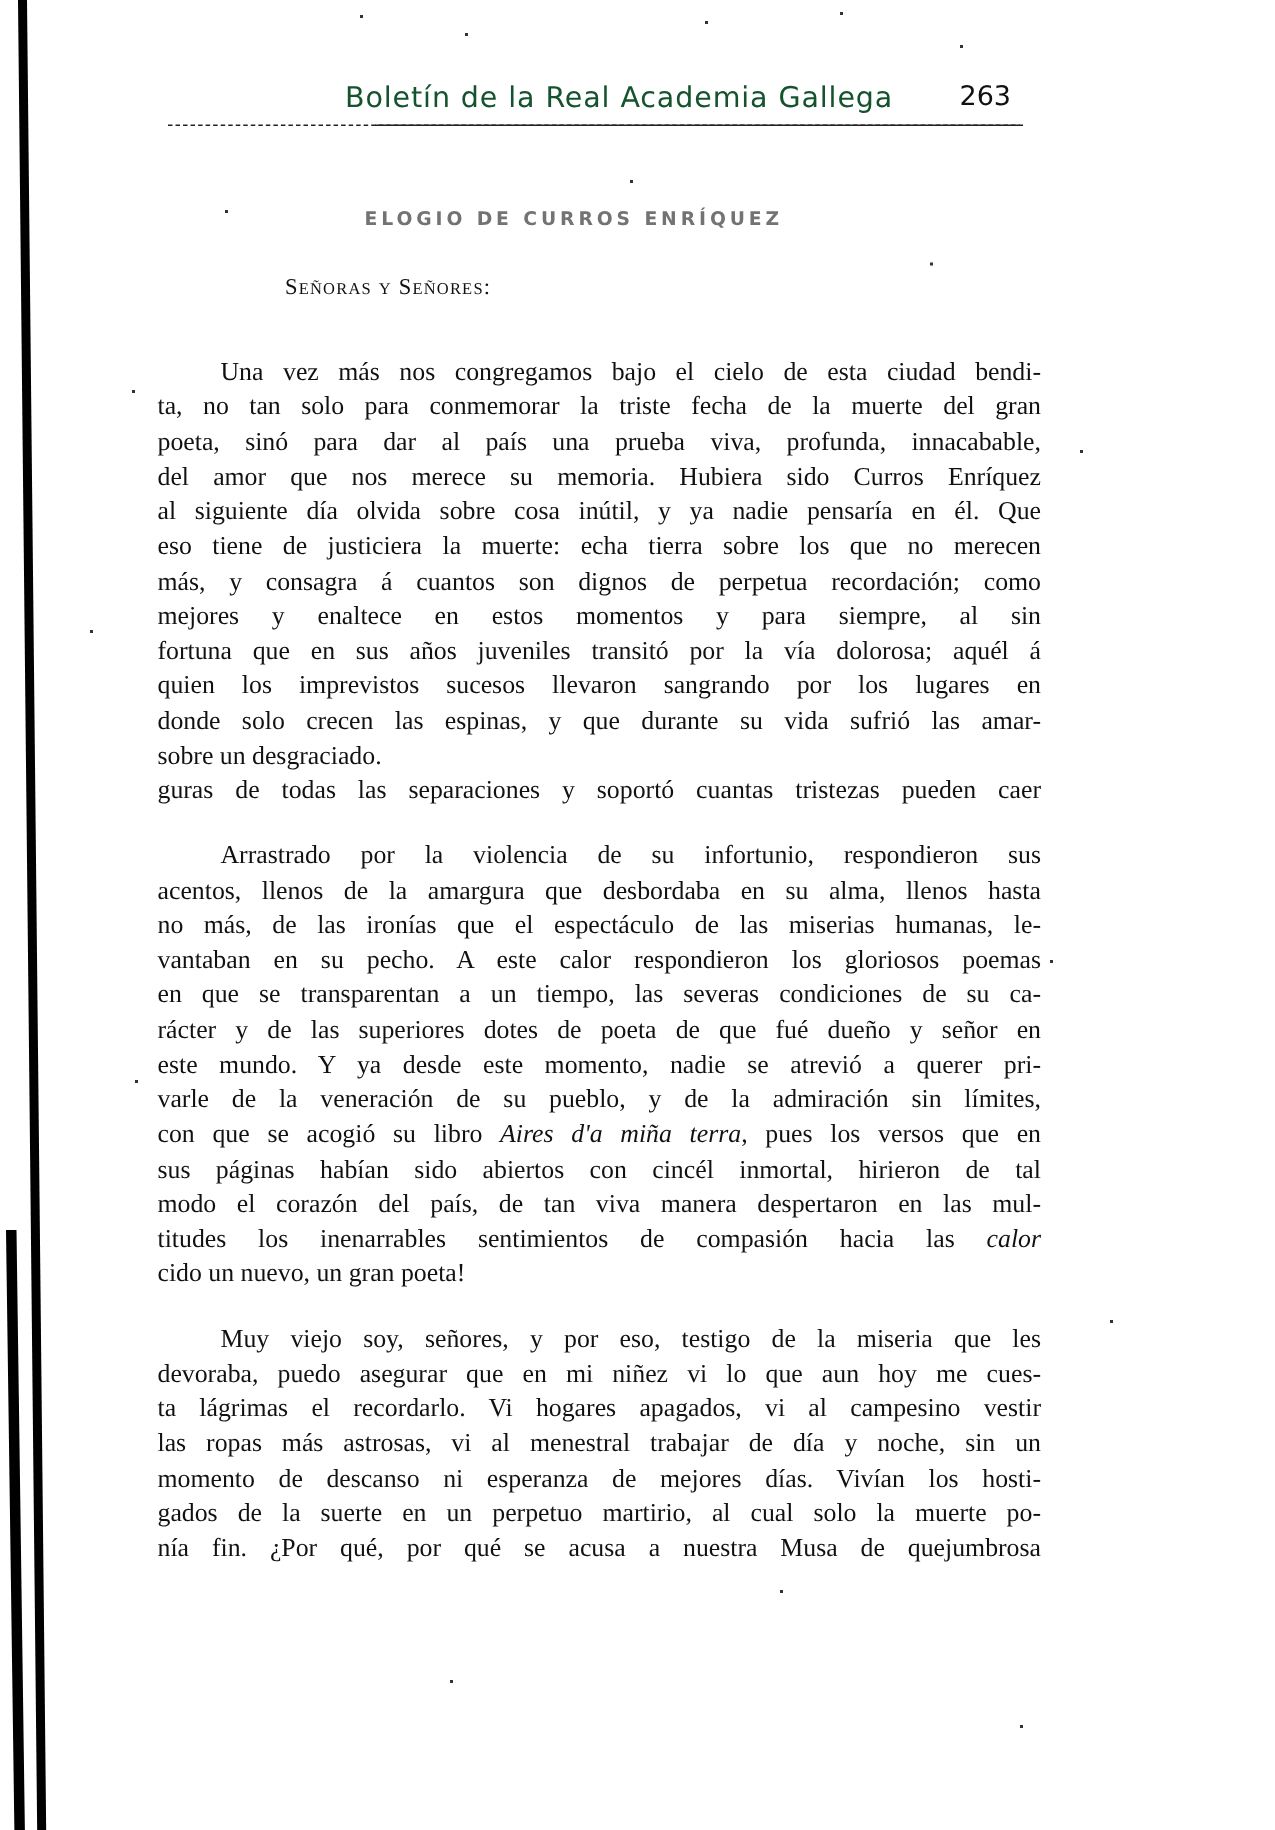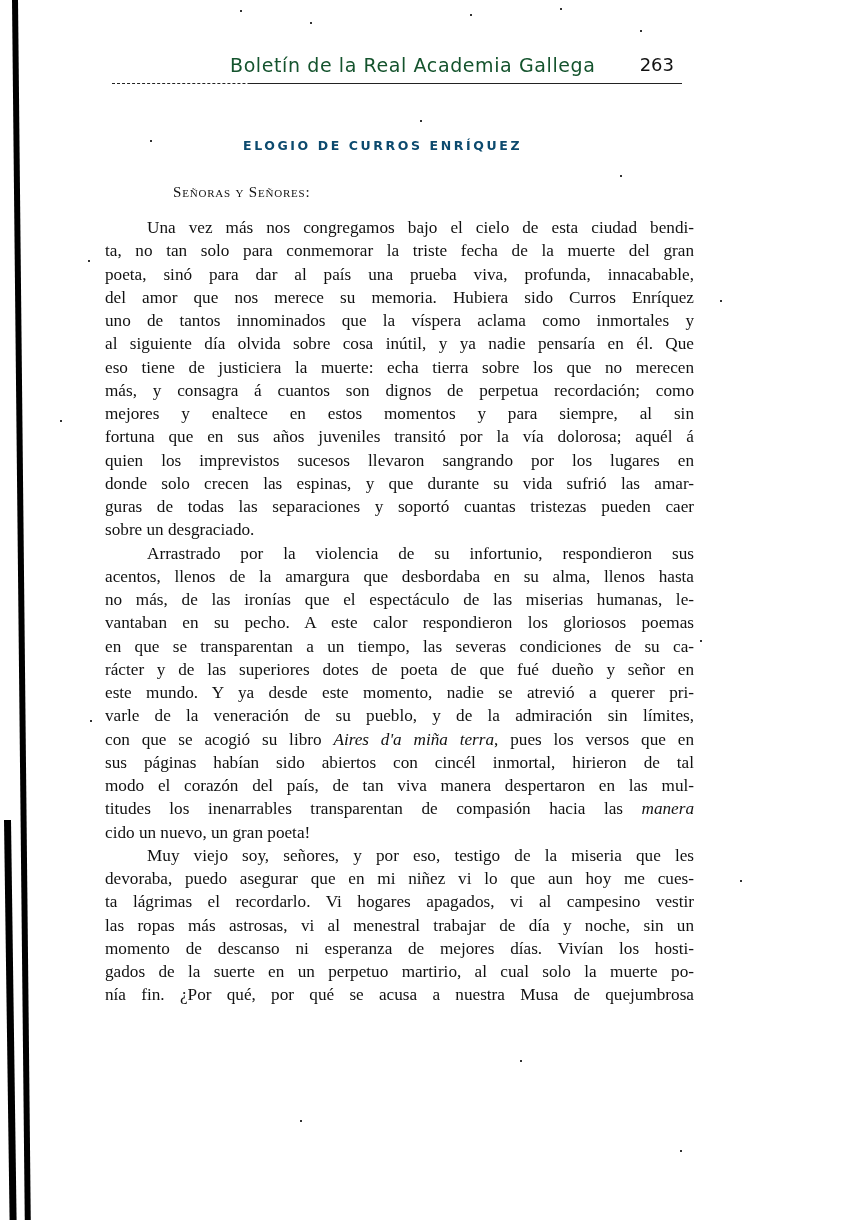--- a/index.html
+++ b/index.html
@@ -71,25 +71,25 @@
       border-top: 1.2px solid #222;
     }
     .article-title {
       position: absolute;
       left: 243px;
       top: 138px;
       font-family: "DejaVu Sans", sans-serif;
       font-size: 12.5px;
       font-weight: bold;
       letter-spacing: 2.6px;
-      color: #0c4a6e;
+      color: #737373;
     }
     .salutation {
       position: absolute;
-      left: 173px;
+      left: 190px;
       top: 184px;
       font-size: 15px;
       letter-spacing: 0.8px;
       font-variant: small-caps;
       color: #111;
     }
     .body-text {
       position: absolute;
       left: 105px;
       top: 216px;
@@ -99,20 +99,21 @@
       height: 23.25px;
       line-height: 23.25px;
       font-size: 17.2px;
       white-space: nowrap;
       text-align: justify;
       text-align-last: justify;
       overflow: visible;
     }
     .line.indent {
       padding-left: 42px;
+      margin-top: 20px;
     }
     .line.last {
       text-align-last: left;
     }
     .line i {
       font-style: italic;
     }
     .speck {
       position: absolute;
       width: 2px;
@@ -134,42 +135,41 @@
 <div class="head-rule solid"></div>
 
 <div class="article-title">ELOGIO DE CURROS ENRÍQUEZ</div>
 <div class="salutation">Señoras y Señores:</div>
 
 <div class="body-text" id="body-text">
     <div class="line indent"><span>Una vez más nos congregamos bajo el cielo de esta ciudad bendi-</span></div>
     <div class="line"><span>ta, no tan solo para conmemorar la triste fecha de la muerte del gran</span></div>
     <div class="line"><span>poeta, sinó para dar al país una prueba viva, profunda, innacabable,</span></div>
     <div class="line"><span>del amor que nos merece su memoria. Hubiera sido Curros Enríquez</span></div>
-    <div class="line"><span>uno de tantos innominados que la víspera aclama como inmortales y</span></div>
     <div class="line"><span>al siguiente día olvida sobre cosa inútil, y ya nadie pensaría en él. Que</span></div>
     <div class="line"><span>eso tiene de justiciera la muerte: echa tierra sobre los que no merecen</span></div>
     <div class="line"><span>más, y consagra á cuantos son dignos de perpetua recordación; como</span></div>
     <div class="line"><span>mejores y enaltece en estos momentos y para siempre, al sin</span></div>
     <div class="line"><span>fortuna que en sus años juveniles transitó por la vía dolorosa; aquél á</span></div>
     <div class="line"><span>quien los imprevistos sucesos llevaron sangrando por los lugares en</span></div>
     <div class="line"><span>donde solo crecen las espinas, y que durante su vida sufrió las amar-</span></div>
+    <div class="line last"><span>sobre un desgraciado.</span></div>
     <div class="line"><span>guras de todas las separaciones y soportó cuantas tristezas pueden caer</span></div>
-    <div class="line last"><span>sobre un desgraciado.</span></div>
     <div class="line indent"><span>Arrastrado por la violencia de su infortunio, respondieron sus</span></div>
     <div class="line"><span>acentos, llenos de la amargura que desbordaba en su alma, llenos hasta</span></div>
     <div class="line"><span>no más, de las ironías que el espectáculo de las miserias humanas, le-</span></div>
     <div class="line"><span>vantaban en su pecho. A este calor respondieron los gloriosos poemas</span></div>
     <div class="line"><span>en que se transparentan a un tiempo, las severas condiciones de su ca-</span></div>
     <div class="line"><span>rácter y de las superiores dotes de poeta de que fué dueño y señor en</span></div>
     <div class="line"><span>este mundo. Y ya desde este momento, nadie se atrevió a querer pri-</span></div>
     <div class="line"><span>varle de la veneración de su pueblo, y de la admiración sin límites,</span></div>
     <div class="line"><span>con que se acogió su libro </span><i>Aires d'a miña terra</i><span>, pues los versos que en</span></div>
     <div class="line"><span>sus páginas habían sido abiertos con cincél inmortal, hirieron de tal</span></div>
     <div class="line"><span>modo el corazón del país, de tan viva manera despertaron en las mul-</span></div>
-    <div class="line"><span>titudes los inenarrables transparentan de compasión hacia las </span><i>manera</i></div>
+    <div class="line"><span>titudes los inenarrables sentimientos de compasión hacia las </span><i>calor</i></div>
     <div class="line last"><span>cido un nuevo, un gran poeta!</span></div>
     <div class="line indent"><span>Muy viejo soy, señores, y por eso, testigo de la miseria que les</span></div>
     <div class="line"><span>devoraba, puedo asegurar que en mi niñez vi lo que aun hoy me cues-</span></div>
     <div class="line"><span>ta lágrimas el recordarlo. Vi hogares apagados, vi al campesino vestir</span></div>
     <div class="line"><span>las ropas más astrosas, vi al menestral trabajar de día y noche, sin un</span></div>
     <div class="line"><span>momento de descanso ni esperanza de mejores días. Vivían los hosti-</span></div>
     <div class="line"><span>gados de la suerte en un perpetuo martirio, al cual solo la muerte po-</span></div>
     <div class="line"><span>nía fin. ¿Por qué, por qué se acusa a nuestra Musa de quejumbrosa</span></div>
   </div>
 

